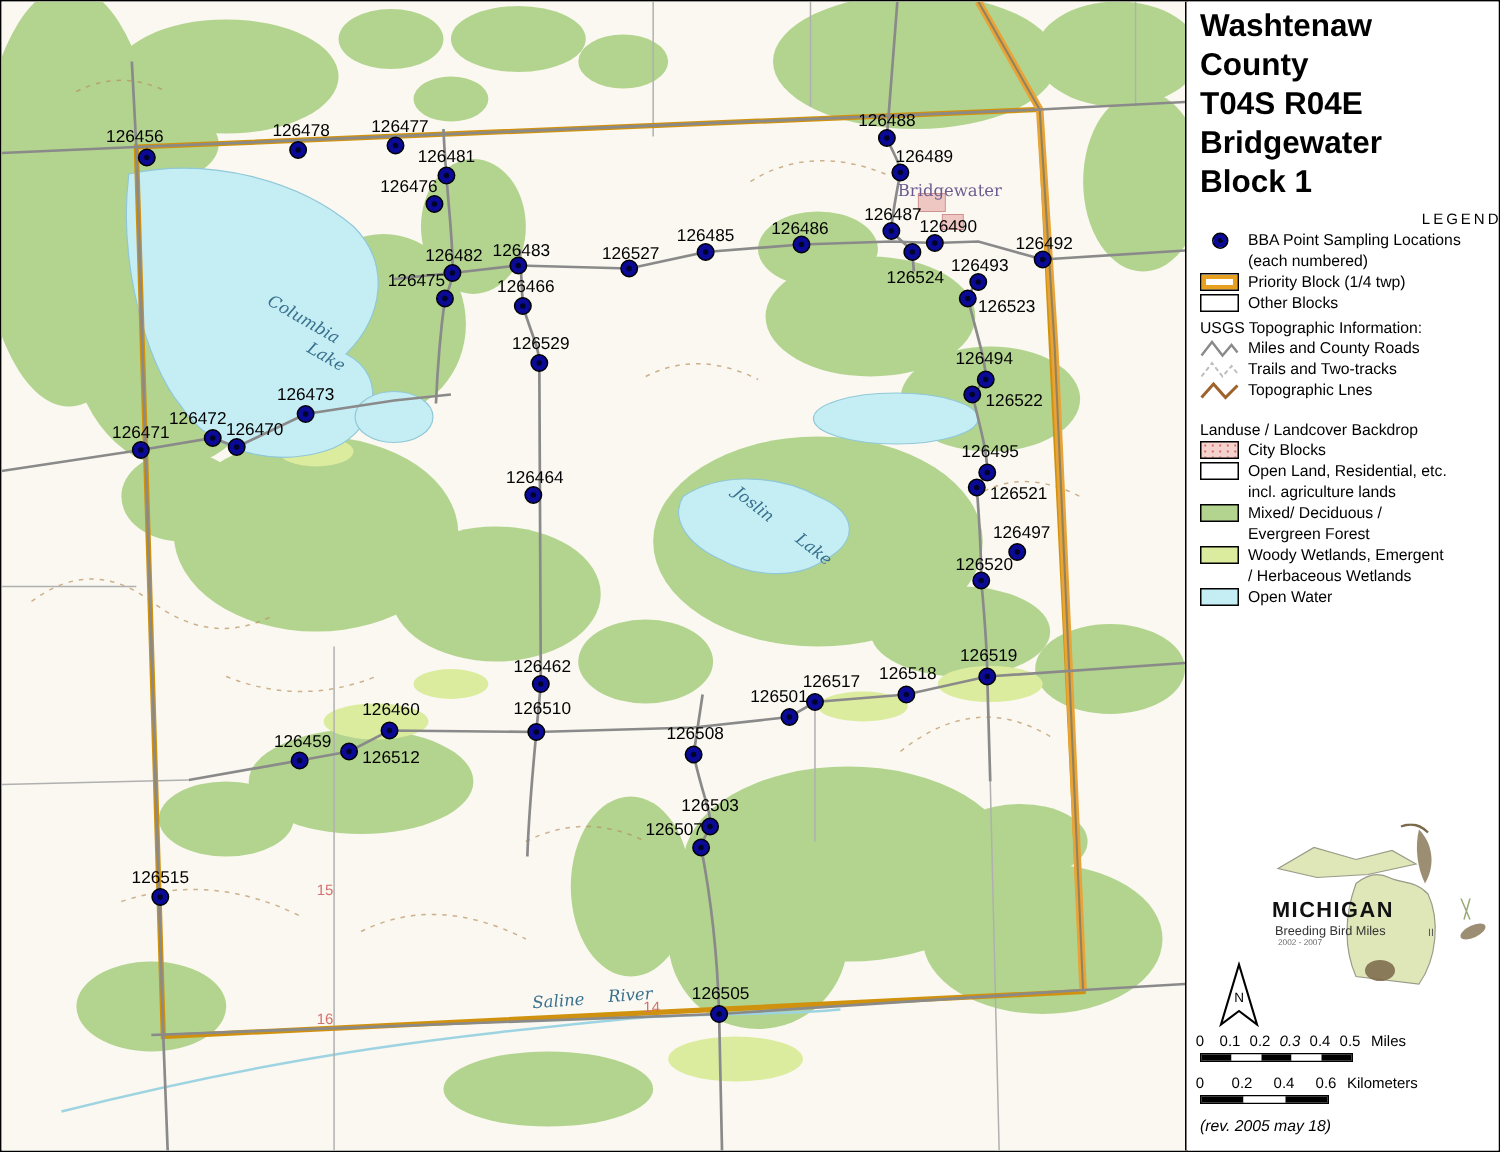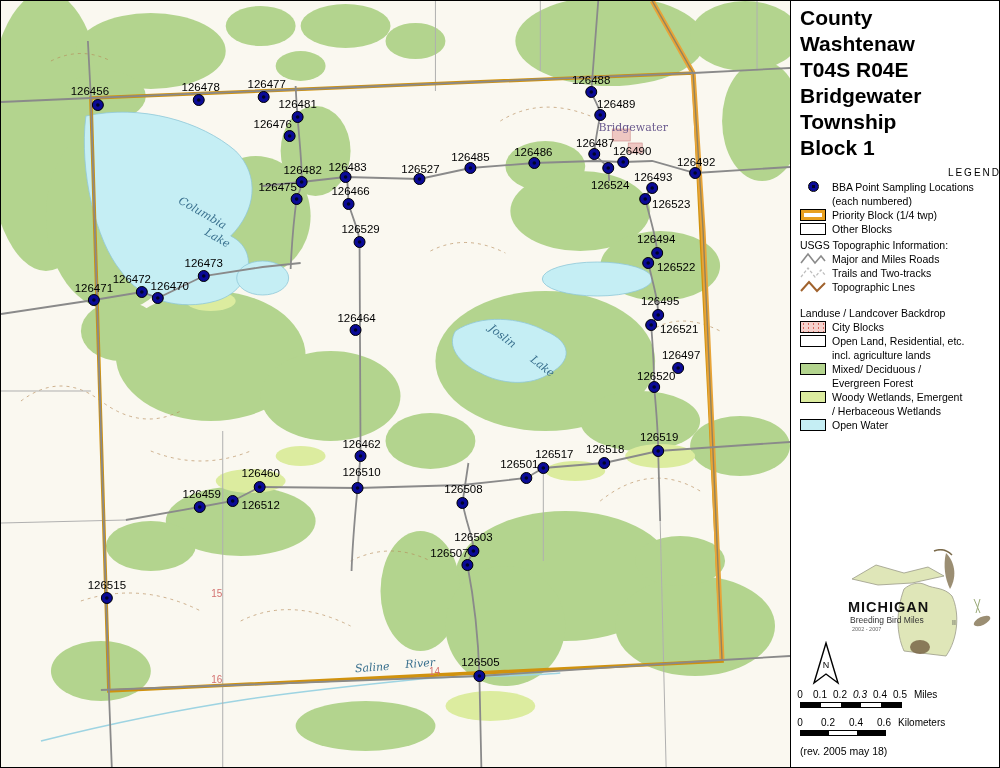--- a/index.html
+++ b/index.html
@@ -23,21 +23,21 @@
   .pt-dot{fill:#0a0a96;stroke:#000;stroke-width:1;}
   .pt-core{fill:#000428;}
   .pt-label{font:11.5px "Liberation Sans",sans-serif;fill:#000;}
   .water-label{font:italic 11px "DejaVu Serif",serif;fill:#39708e;}
   .town-label{font:11px "DejaVu Serif",serif;fill:#6b5b8f;}
   .section-label{font:10px "Liberation Sans",sans-serif;fill:#d4716f;}
   
   #panel{position:absolute;left:791px;top:0;width:209px;height:768px;background:#fff;}
   .title{margin:4px 0 0 8px;font-size:21px;font-weight:bold;line-height:26px;color:#000;}
   .legend-head{margin:6px 0 2px 8px;font-size:10px;letter-spacing:2px;color:#000;text-align:right;}
-  .lrow{display:flex;align-items:center;margin:1px 0 1px 8px;min-height:13px;}
+  .lrow{display:flex;align-items:flex-start;margin:1px 0 1px 8px;min-height:13px;}
   .licon{width:26px;min-width:26px;height:12px;margin-right:6px;display:flex;align-items:center;justify-content:center;}
   .ltext{font-size:10.5px;line-height:12px;color:#000;white-space:nowrap;}
   .lhead{margin:4px 0 1px 8px;font-size:10.5px;color:#000;}
   .sw{width:26px;height:12px;border:1px solid #000;background:#fff;}
   .sw.or{border:1px solid #000;box-shadow:inset 0 0 0 3px #e8a020;}
   .sw.city{background:#f5d2cd;background-image:radial-gradient(#d96a60 18%,transparent 20%);background-size:5px 4px;}
   .sw.forest{background:#b3d48e;}
   .sw.wet{background:#dcec9f;}
   .sw.waterc{background:#c5eef4;}
   .dot-ic{width:11px;height:11px;border-radius:50%;background:radial-gradient(circle,#000428 0 25%,#0a0a96 26% 100%);border:1px solid #000;}
@@ -48,21 +48,21 @@
   #logo .lyears{position:absolute;left:18px;top:77px;font-size:5.5px;color:#666;}
   #logo .lnum{position:absolute;left:118px;top:70px;font-size:7px;color:#555;}
   #north{position:absolute;left:20px;top:640px;width:28px;height:46px;}
   .scale{position:absolute;height:26px;}
   #miles{left:8px;top:688px;width:195px;}
   #km{left:8px;top:716px;width:195px;}
   .tick{position:absolute;top:0;font-size:10px;transform:translateX(-50%);color:#000;}
   .unit{position:absolute;top:0;font-size:10px;color:#000;}
   .sbar{position:absolute;top:13px;left:0;height:6px;display:flex;border:1px solid #000;}
   .seg{height:100%;}
-  #rev{position:absolute;left:8px;top:744px;font-size:10.5px;color:#000;}
+  #rev{position:absolute;left:8px;top:744px;font-size:10.5px;color:#000;font-style:italic;}
 </style>
 </head>
 <body>
 
 <div id="page">
 
   <div id="map">
     <svg viewBox="0 0 790 768" preserveAspectRatio="none">
 
       <g>
@@ -314,25 +314,24 @@
           <circle cx="106" cy="597" r="1.8" class="pt-core"></circle>
           <text x="480" y="665" class="pt-label" text-anchor="middle">126505</text>
           <circle cx="479" cy="675" r="5.5" class="pt-dot"></circle>
           <circle cx="479" cy="675" r="1.8" class="pt-core"></circle>
         </g>
     </svg>
   </div>
 
   <div id="panel">
     <div class="title">
+      <div>Washtenaw</div>
       <div>County</div>
-      <div>Washtenaw</div>
       <div>T04S R04E</div>
       <div>Bridgewater</div>
-      <div>Township</div>
       <div>Block 1</div>
     </div>
     <div class="legend-head">LEGEND</div>
 
     <div class="lrow">
       <span class="licon">
           <span class="dot-ic"></span>
         </span>
       <span class="ltext">BBA Point Sampling Locations</span>
     </div>
@@ -352,21 +351,21 @@
         </span>
       <span class="ltext">Other Blocks</span>
     </div>
     <div class="lhead">USGS Topographic Information:</div>
     <div class="lrow">
       <span class="licon">
         <svg width="26" height="13">
             <polyline points="1,11 8,2 15,11 21,4 25,9" fill="none" stroke="#8a8a8a" stroke-width="1.6"></polyline>
           </svg>
       </span>
-      <span class="ltext">Major and Miles Roads</span>
+      <span class="ltext">Miles and County Roads</span>
     </div>
     <div class="lrow">
       <span class="licon">
         <svg width="26" height="13">
             <polyline points="1,11 8,2 15,11 21,4 25,9" fill="none" stroke="#bdbdbd" stroke-width="1.3" stroke-dasharray="3,2"></polyline>
           </svg>
       </span>
       <span class="ltext">Trails and Two-tracks</span>
     </div>
     <div class="lrow">

